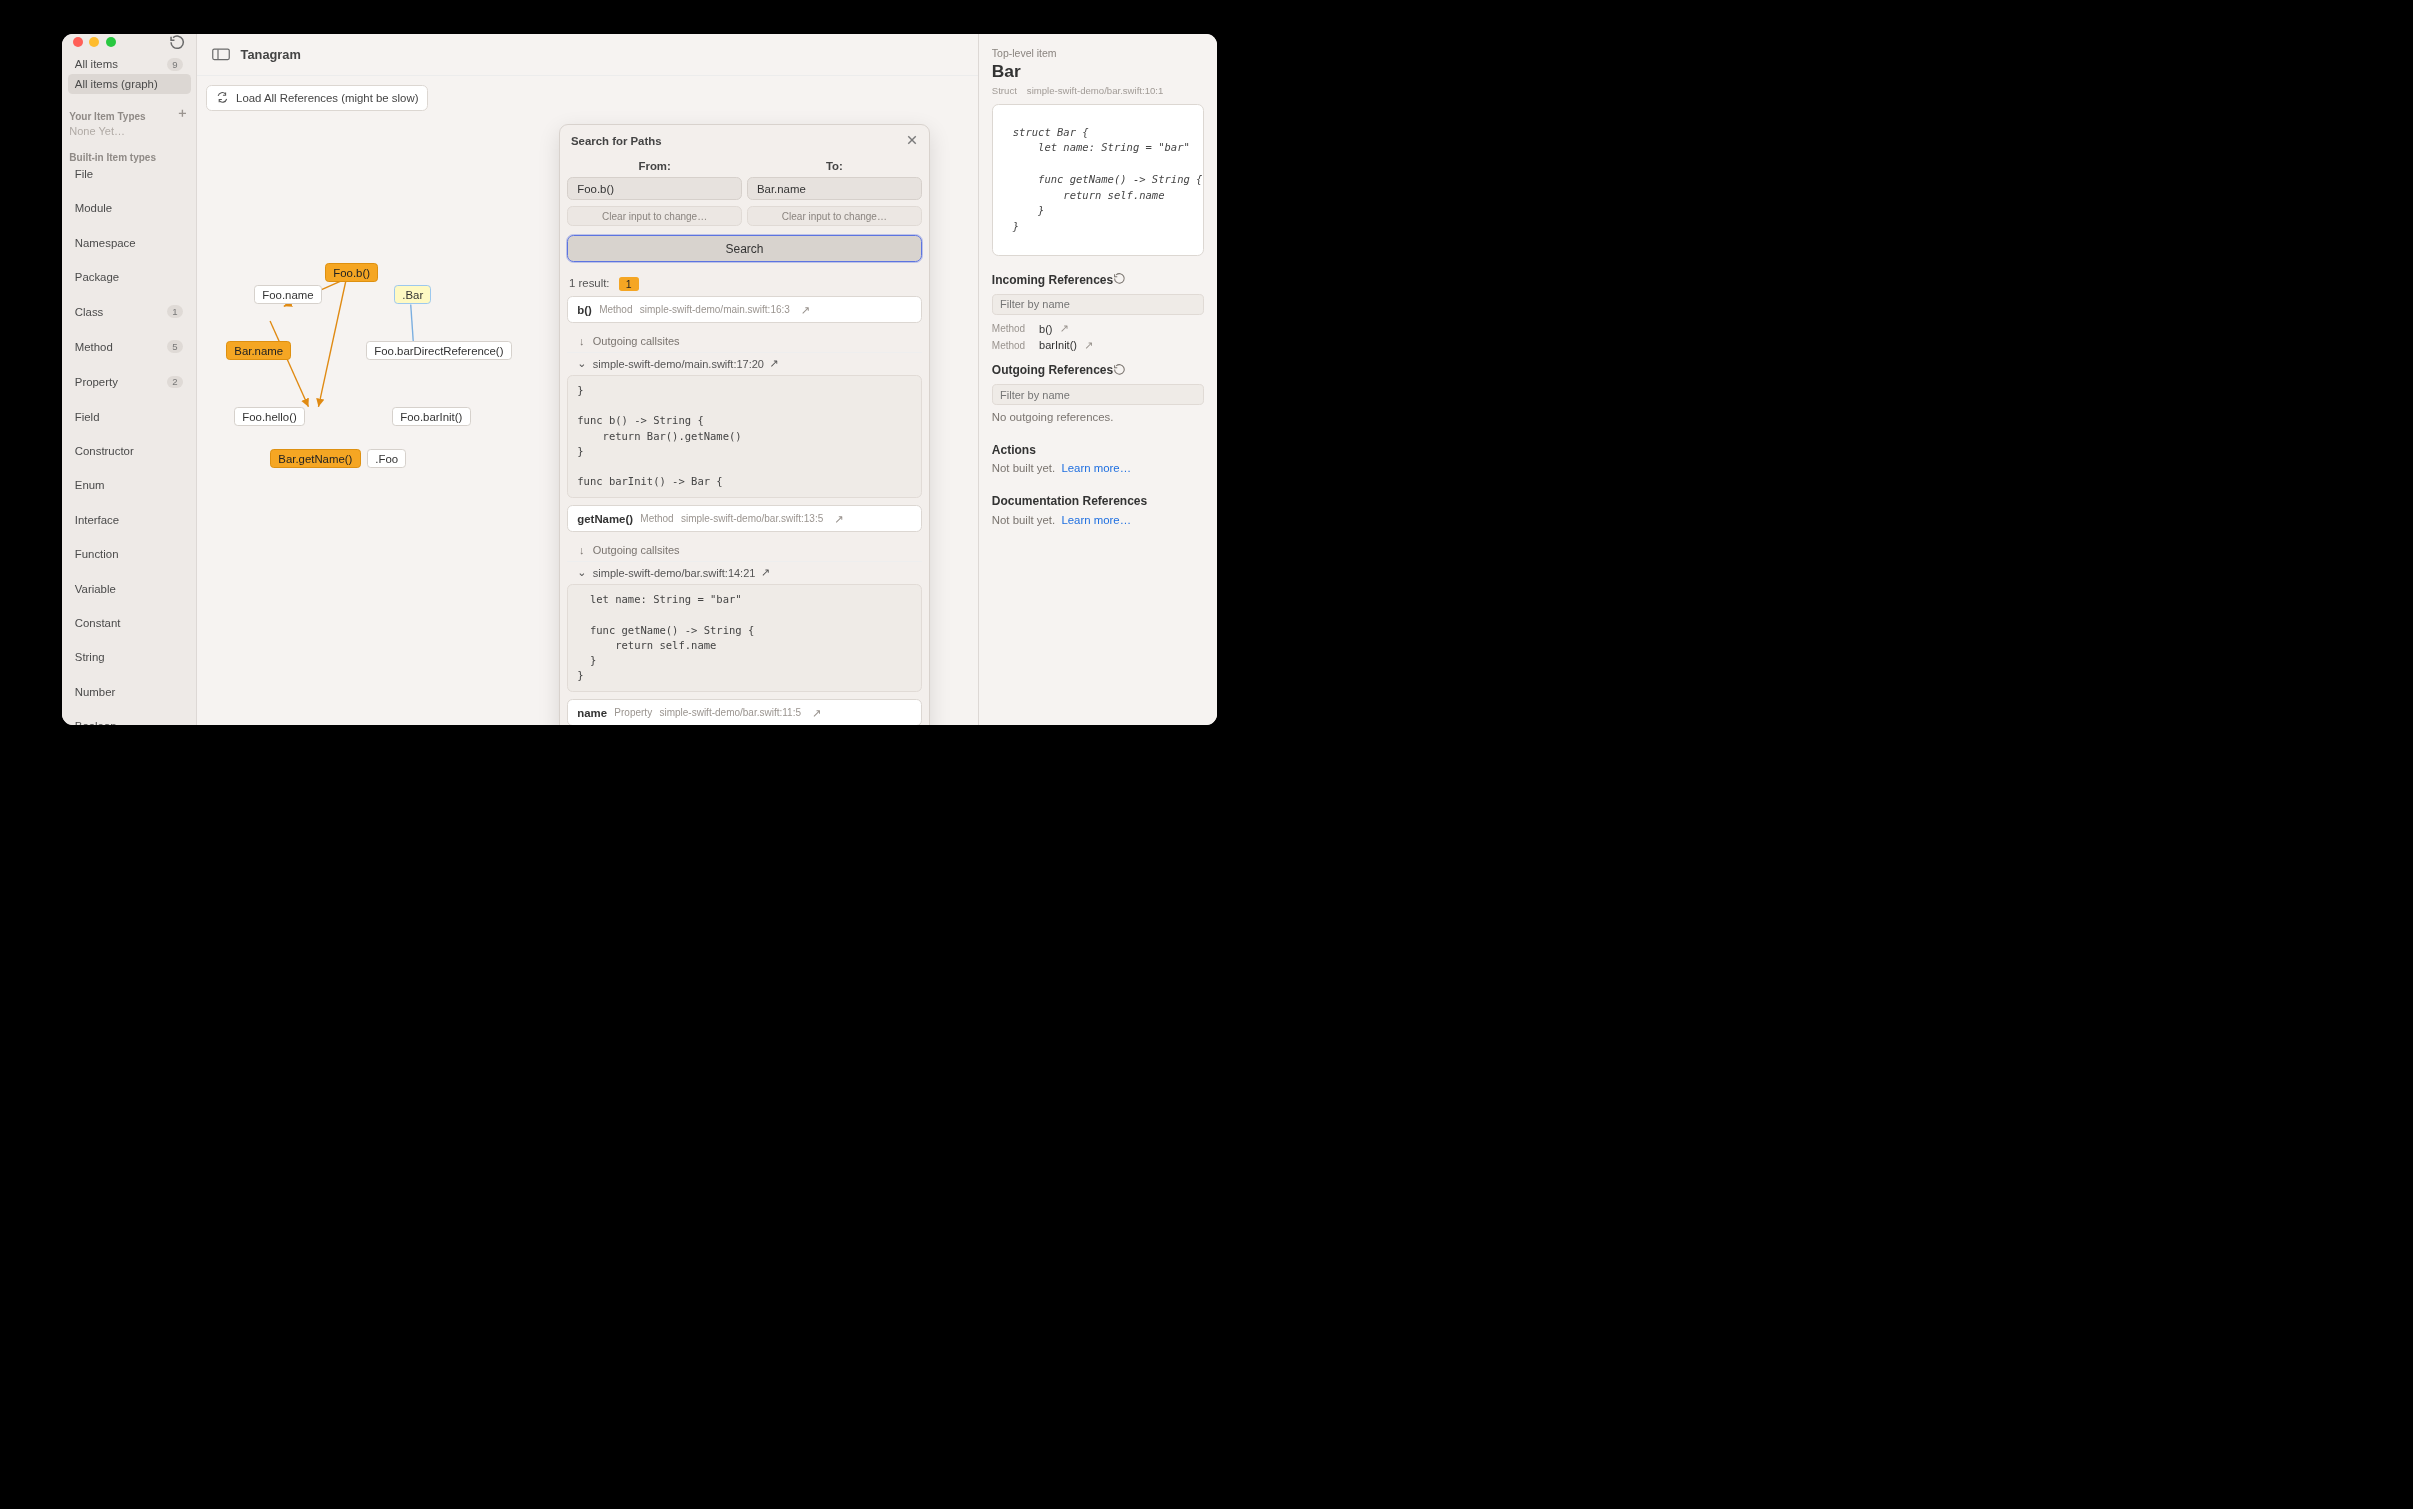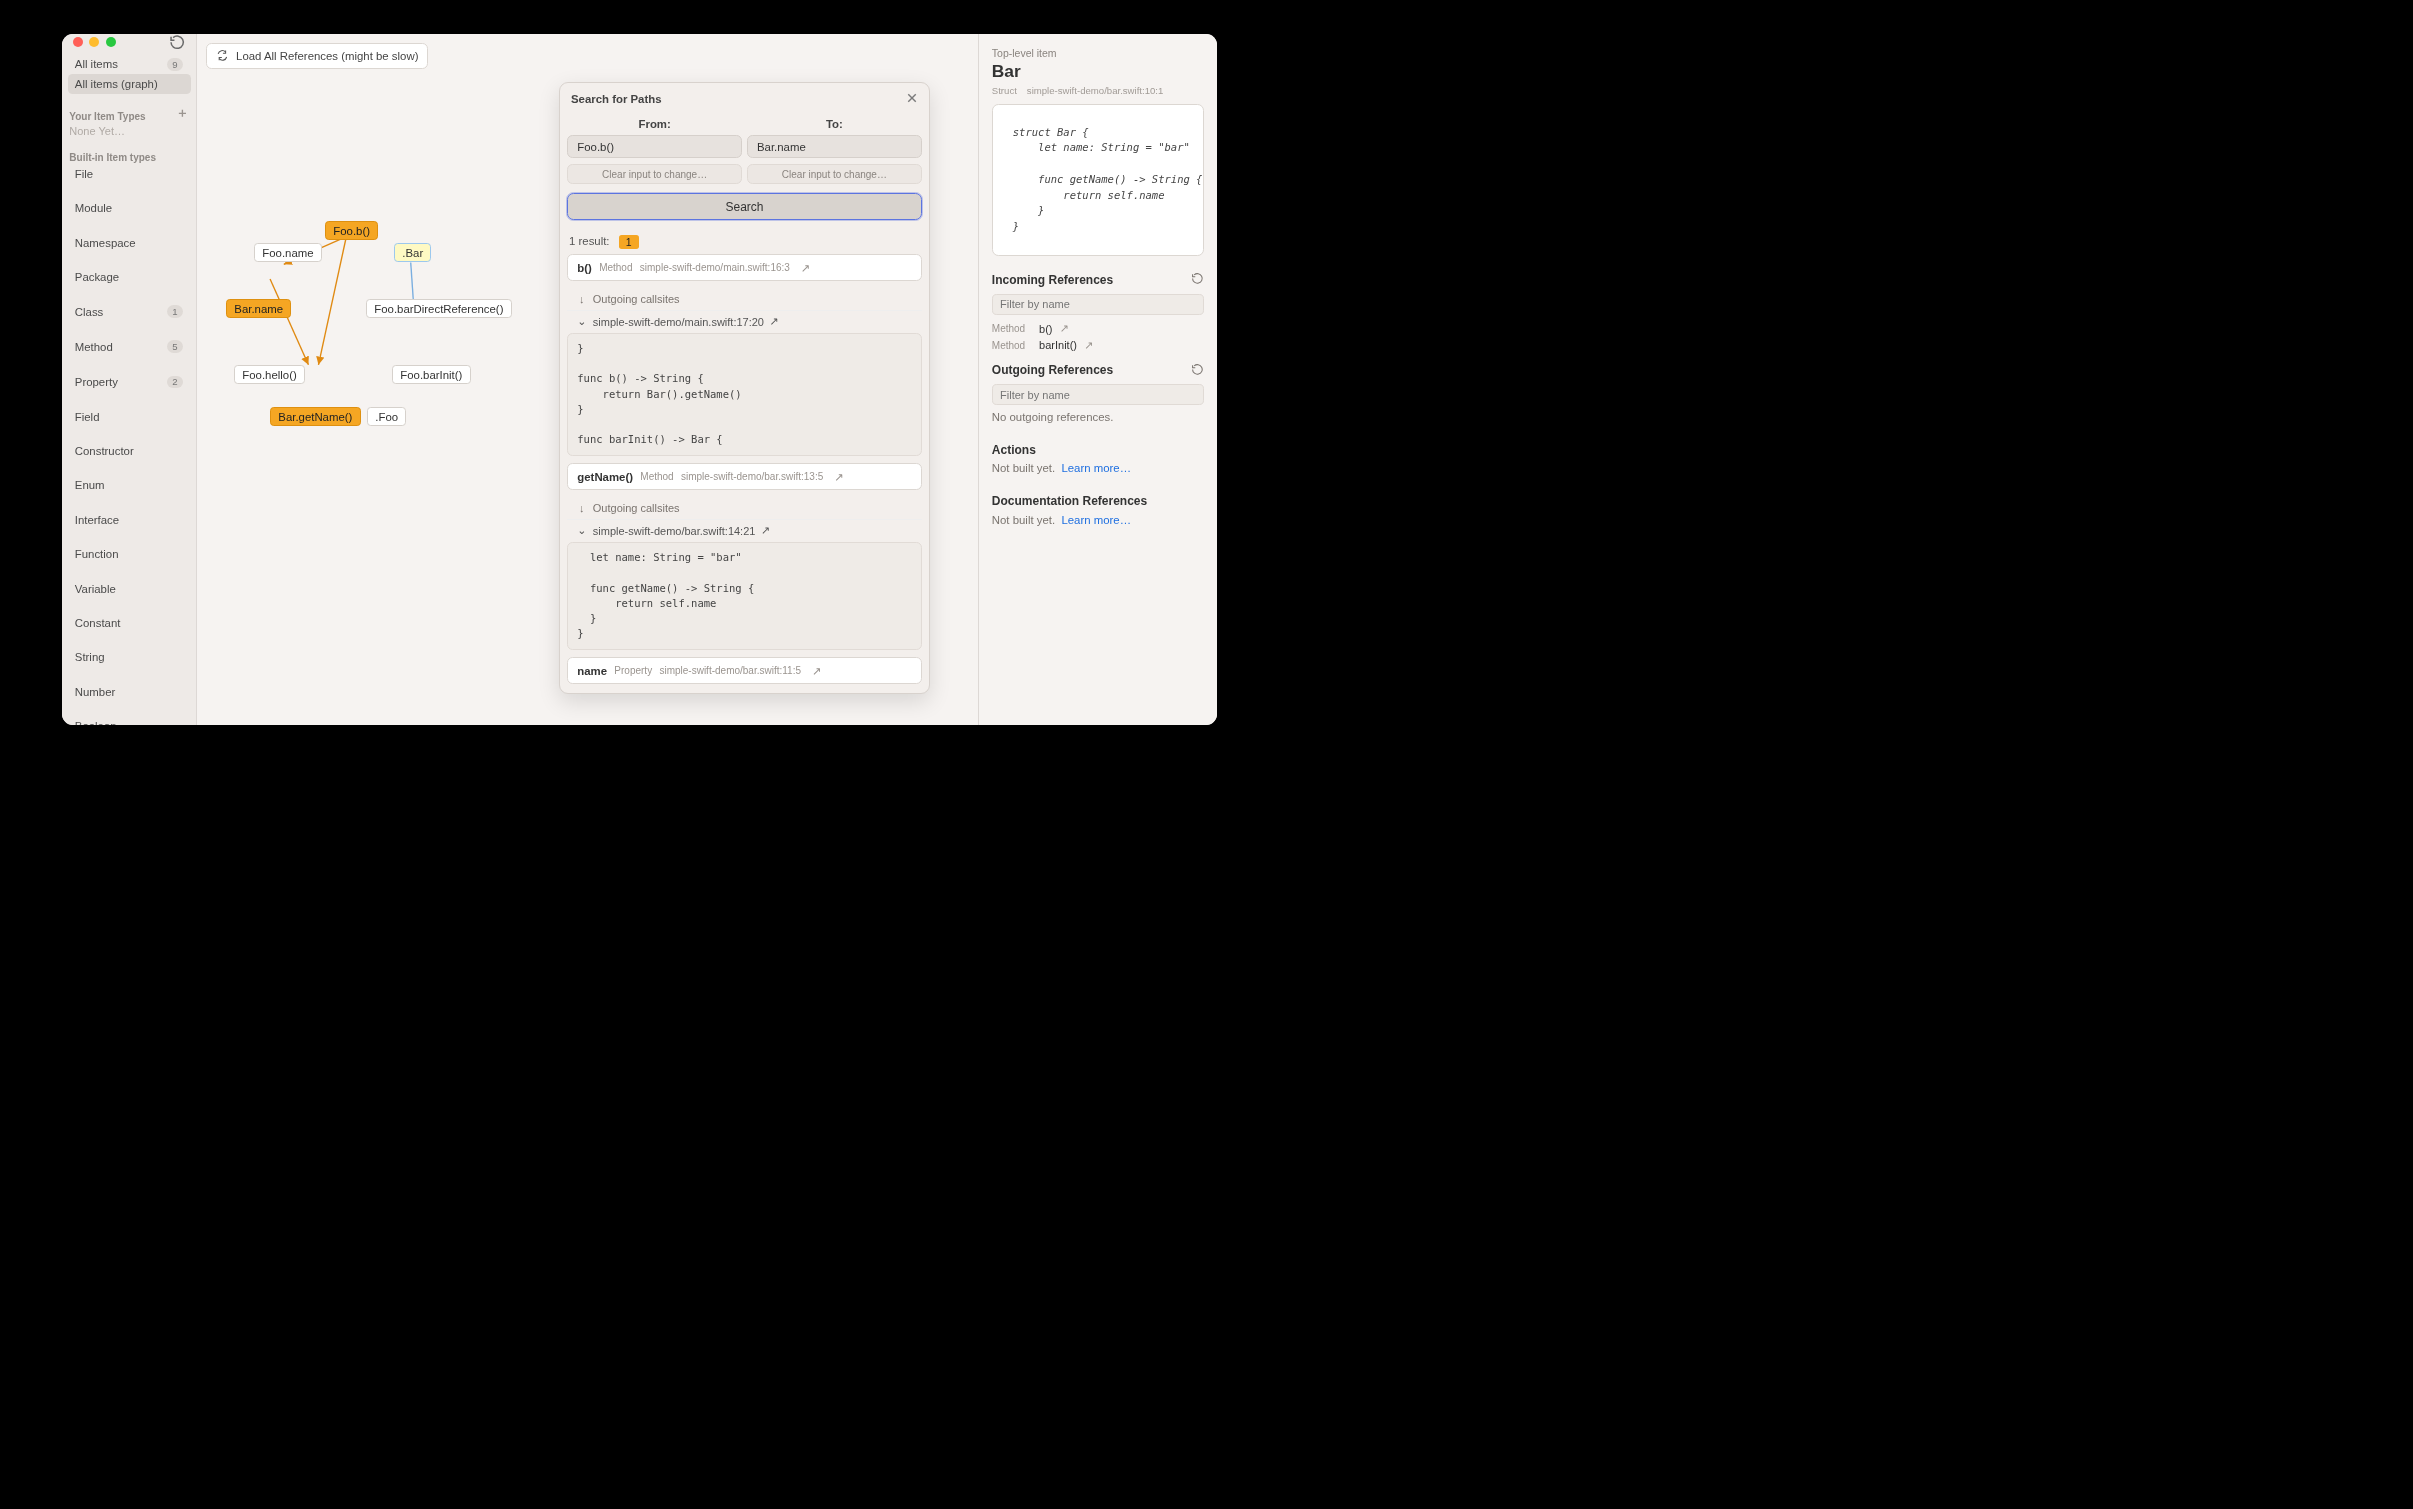--- a/index.html
+++ b/index.html
@@ -285,21 +285,20 @@
     font-size: 10.5px;
     color: #444;
     white-space: pre;
     line-height: 1.5;
     margin-bottom: 16.4px;
     font-style: italic;
   }
   .insp-section-hdr {
     display: flex;
     align-items: center;
-    justify-content: space-between;
     font-weight: 600;
     color: #333;
     font-size: 12px;
     margin: 9px 0 5.5px;
   }
   .insp-filter {
     width: 100%;
     background: #efebe7;
     border: 0.9px solid #e0dad5;
     border-radius: 4.6px;
@@ -429,20 +428,29 @@
         <div class="side-item">
           <span>Null</span>
         </div>
         <div class="side-item">
           <span>EnumMember</span>
         </div>
       </div>
   </div>
 
   <div class="main">
+    <div class="main-titlebar">
+      <div class="panel-toggle">
+        <svg viewBox="0 0 24 16" width="18" height="14.6" fill="none" stroke="currentColor" stroke-width="1.6">
+            <rect x="1" y="1" width="22" height="14" rx="2"></rect>
+            <line x1="8" y1="1.5" x2="8" y2="14.5"></line>
+          </svg>
+      </div>
+      <div class="app-title">Tanagram</div>
+    </div>
 
     <div class="canvas-area">
       <div class="load-refs">
         <span>
           <svg viewBox="0 0 24 24" width="12.8" height="12.8" fill="none" stroke="#555" stroke-width="2">
               <path d="M4 9a8 8 0 0 1 14-3"></path>
               <path d="M20 15a8 8 0 0 1-14 3"></path>
               <path d="M18 3v5h-5"></path>
               <path d="M6 21v-5h5"></path>
             </svg>

